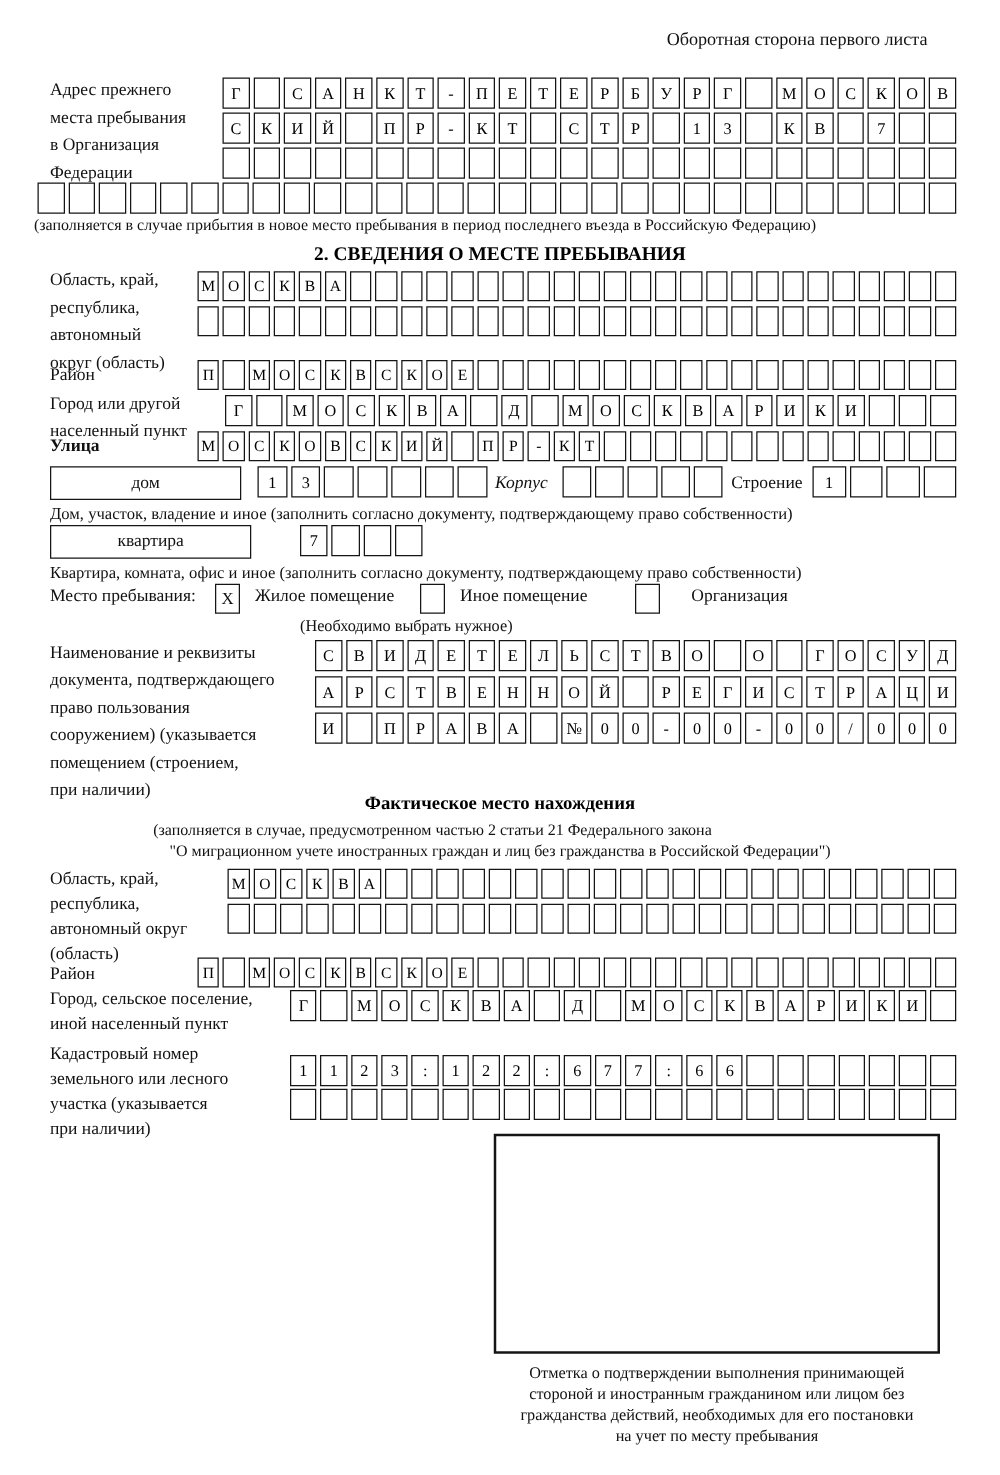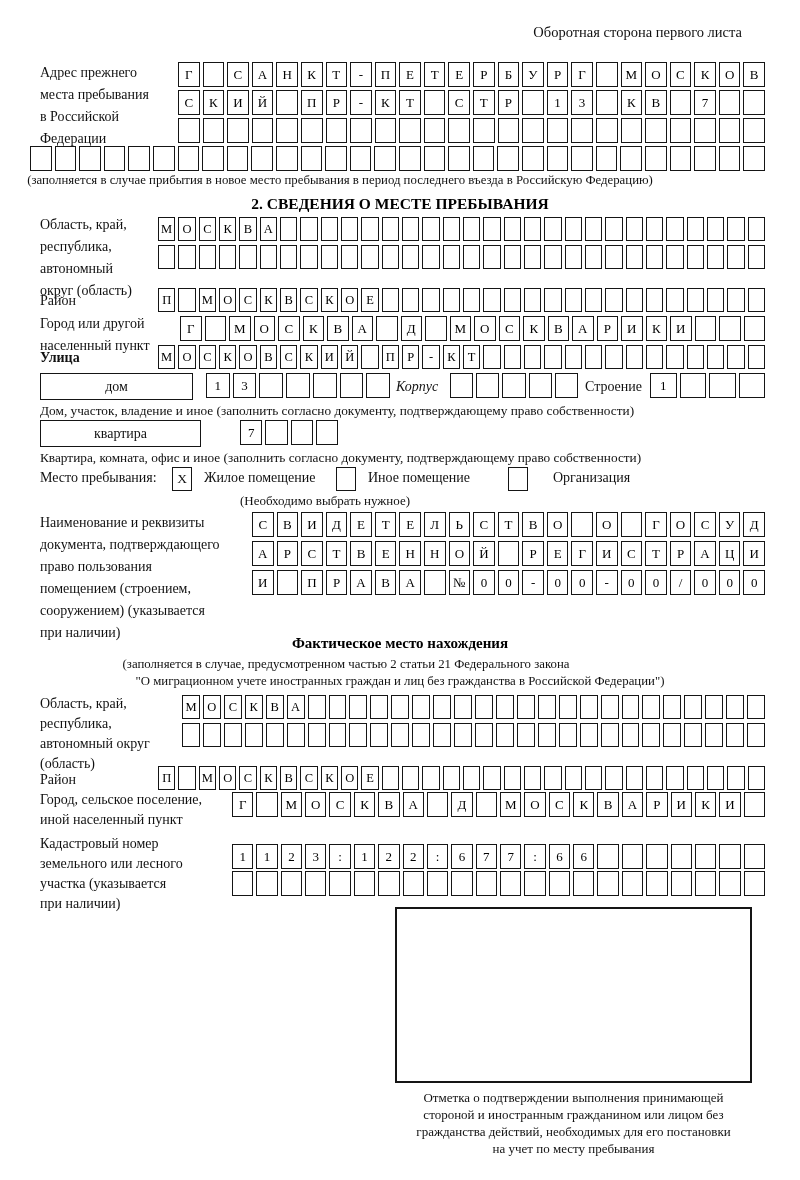--- a/index.html
+++ b/index.html
@@ -38,21 +38,21 @@
 </head>
 <body>
 
 <div id="page">
 
   <div class="abs" style="top:24px;right:58px;font-size:14.5px;">Оборотная сторона первого листа</div>
 
   <div class="abs lbl" style="left:40px;top:62px;">
       <div>Адрес прежнего</div>
       <div>места пребывания</div>
-      <div>в Российской</div>
+      <div>в Организация</div>
       <div>Федерации</div>
     </div>
   <div class="abs cellrow" style="left: 178px; top: 62px; width: 587px; grid-template-columns: repeat(24, 1fr);">
       <span class="cell">Г</span>
       <span class="cell"></span>
       <span class="cell">С</span>
       <span class="cell">А</span>
       <span class="cell">Н</span>
       <span class="cell">К</span>
       <span class="cell">Т</span>
@@ -384,22 +384,22 @@
   <div class="abs cbx" style="left:508px;top:467px;">
     <span></span>
   </div>
   <div class="abs" style="left:553px;top:470px;font-size:14px;">Организация</div>
   <div class="abs" style="left:240px;top:493px;font-size:13px;">(Необходимо выбрать нужное)</div>
 
   <div class="abs lbl" style="left:40px;top:512px;">
       <div>Наименование и реквизиты</div>
       <div>документа, подтверждающего</div>
       <div>право пользования</div>
+      <div>сооружением) (указывается</div>
       <div>помещением (строением,</div>
-      <div>сооружением) (указывается</div>
       <div>при наличии)</div>
     </div>
   <div class="abs cellrow" style="left: 252px; top: 512px; width: 513px; grid-template-columns: repeat(21, 1fr);">
       <span class="cell">С</span>
       <span class="cell">В</span>
       <span class="cell">И</span>
       <span class="cell">Д</span>
       <span class="cell">Е</span>
       <span class="cell">Т</span>
       <span class="cell">Е</span>

